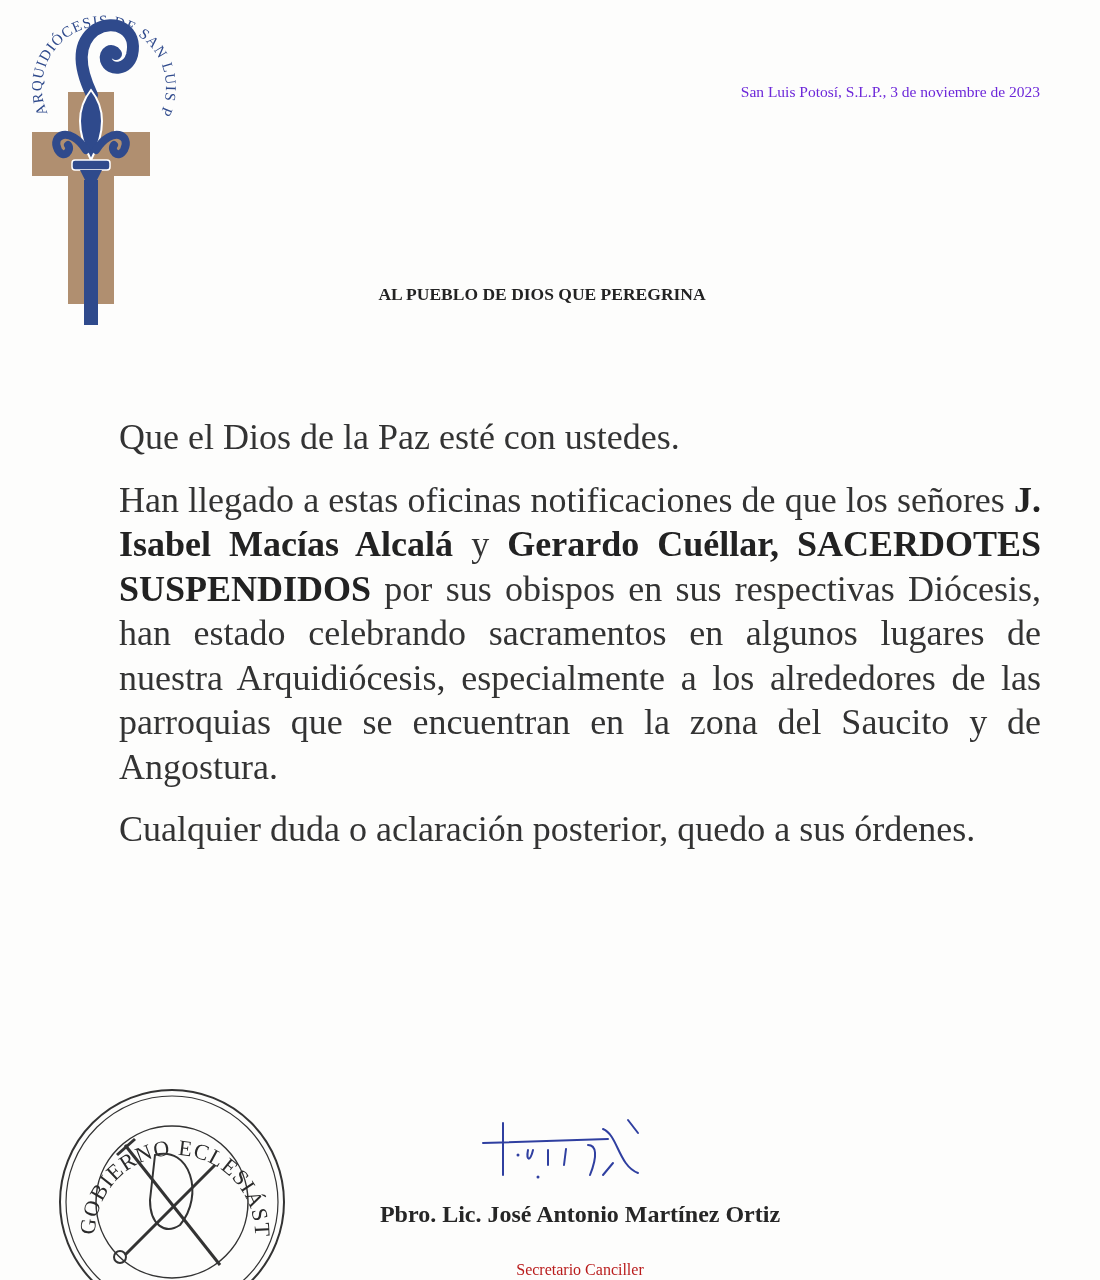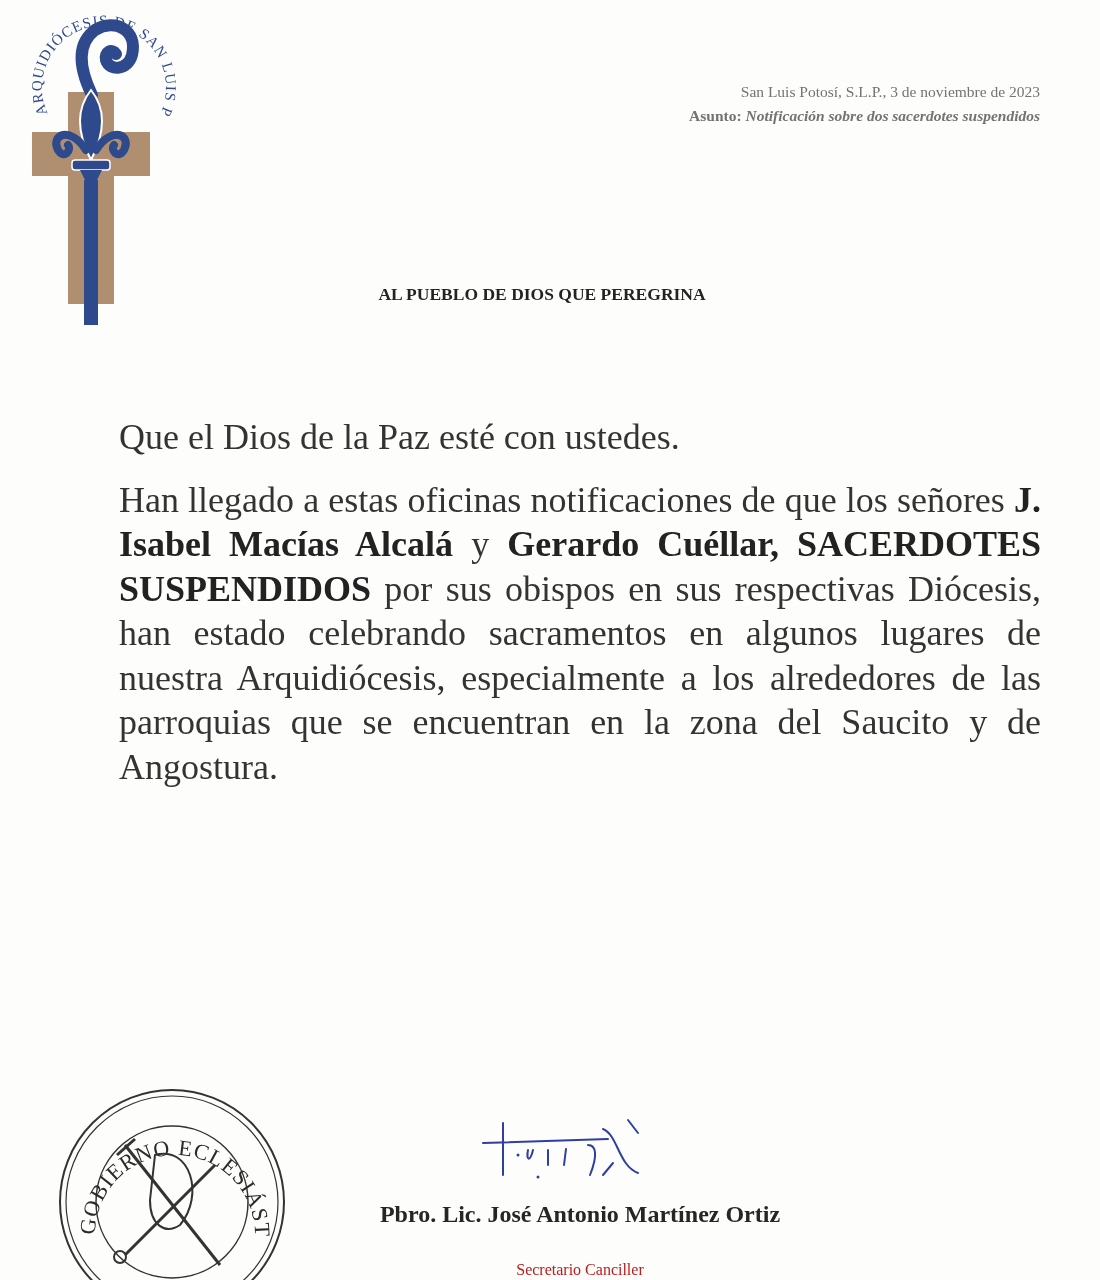--- a/index.html
+++ b/index.html
@@ -6,21 +6,21 @@
   body {
     width: 1100px; height: 1280px; overflow: hidden;
     background: #fdfdfc;
     font-family: "Liberation Serif", "DejaVu Serif", serif;
     color: #2a2a2a;
     position: relative;
   }
   .logo { position: absolute; left: 20px; top: 0; width: 160px; height: 330px; }
   .header-right {
     position: absolute; right: 60px; top: 80px; text-align: right;
-    font-size: 15.5px; line-height: 24px; color: #737373;
+    font-size: 15.5px; line-height: 24px; color: #6d28d9;
   }
   .header-right .asunto-label { font-weight: bold; }
   .header-right .asunto-text { font-weight: bold; font-style: italic; }
   .addressee {
     position: absolute; left: 0; right: 16px; top: 282px; text-align: center;
     font-weight: bold; font-size: 17.5px; line-height: 24px; color: #232323;
   }
   .body {
     position: absolute; left: 119px; width: 922px; top: 415px;
     font-size: 36px; line-height: 44.5px; color: #333;
@@ -57,35 +57,32 @@
 
     <path d="M 71 90 C 55 110, 58 135, 71 160 C 84 135, 87 110, 71 90 Z" fill="#2f4a8c" stroke="#fff" stroke-width="2"></path>
     <path d="M 66 150 C 50 125, 30 135, 38 150 C 44 160, 52 150, 48 145 M 76 150 C 92 125, 112 135, 104 150 C 98 160, 90 150, 94 145" fill="none" stroke="#2f4a8c" stroke-width="8" stroke-linecap="round"></path>
     <rect x="52" y="160" width="38" height="10" rx="3" fill="#2f4a8c" stroke="#fff" stroke-width="1.5"></rect>
     <path d="M 60 170 L 82 170 L 71 192 Z" fill="#2f4a8c"></path>
   </svg>
 </div>
 
 <div class="header-right">
   <div>San Luis Potosí, S.L.P., 3 de noviembre de 2023</div>
-  <div>
-    <span class="asunto-label">Asunto:</span>
-    <span class="asunto-text">Notificación sobre dos sacerdotes suspendidos</span>
-  </div>
 </div>
 
 <div class="addressee">
   <div>AL PUEBLO DE DIOS QUE PEREGRINA</div>
 </div>
 
 <div class="body">
   <p>Que el Dios de la Paz esté con ustedes.</p>
   <p>
     <span>Han llegado a estas oficinas notificaciones de que los señores </span><b>J. Isabel Macías Alcalá</b><span> y </span><b>Gerardo Cuéllar, SACERDOTES SUSPENDIDOS</b><span> por sus obispos en sus respectivas Diócesis, han estado celebrando sacramentos en algunos lugares de nuestra Arquidiócesis, especialmente a los alrededores de las parroquias que se encuentran en la zona del Saucito y de Angostura.</span>
   </p>
+  <p>Cualquier duda o aclaración posterior, quedo a sus órdenes.</p>
 </div>
 
 <div class="seal">
   <svg width="235" height="235" viewBox="0 0 235 235">
     <defs>
       <path id="sealArc" d="M 40 150 A 80 80 0 1 1 200 150"></path>
     </defs>
     <circle cx="117" cy="117" r="112" fill="none" stroke="#333" stroke-width="2"></circle>
     <circle cx="117" cy="117" r="106" fill="none" stroke="#333" stroke-width="1.2"></circle>
     <circle cx="117" cy="117" r="76" fill="none" stroke="#333" stroke-width="1.5"></circle>

